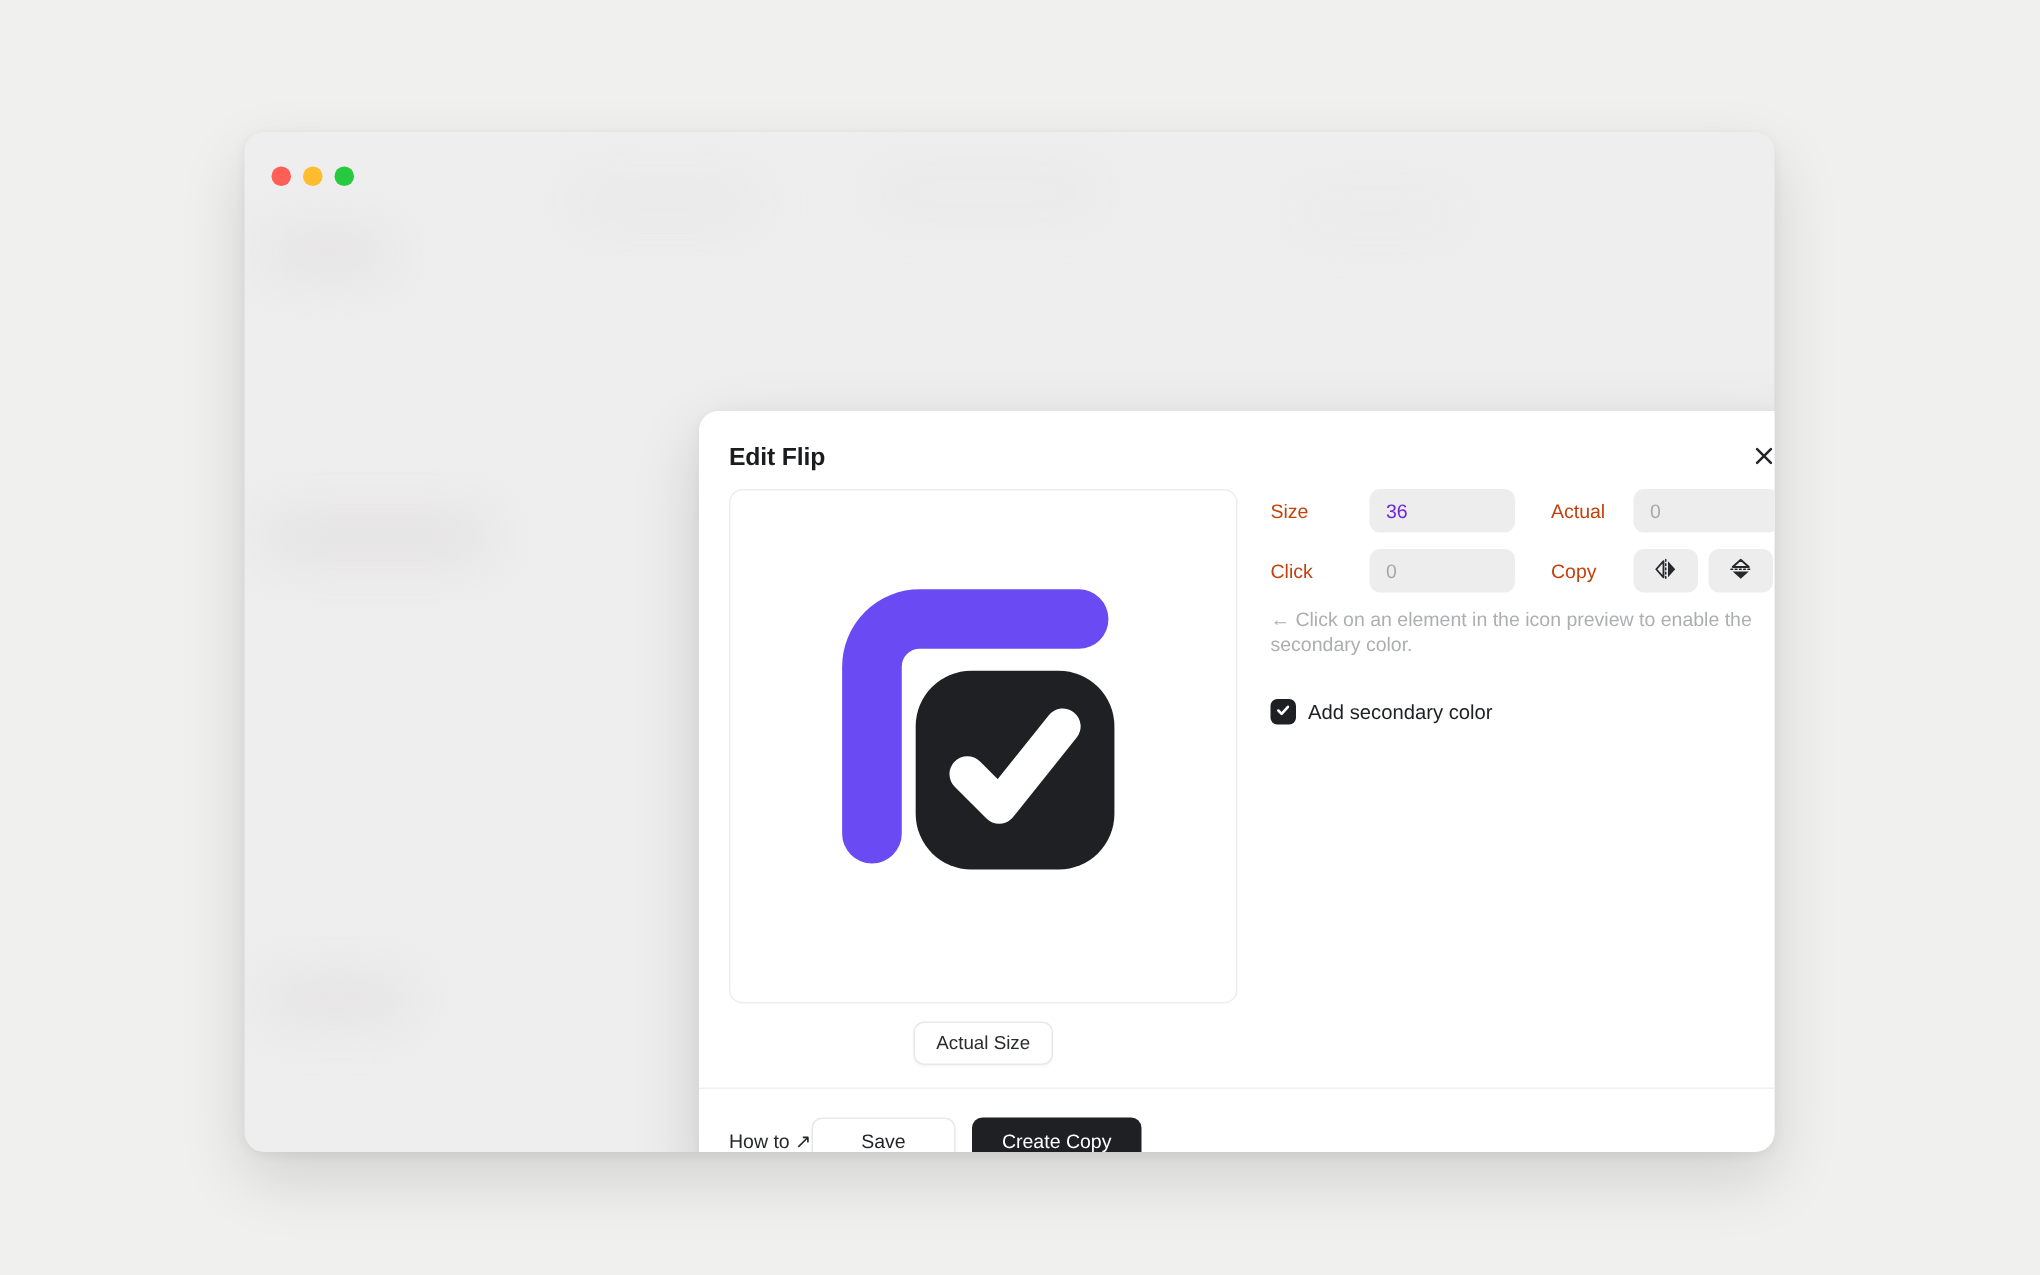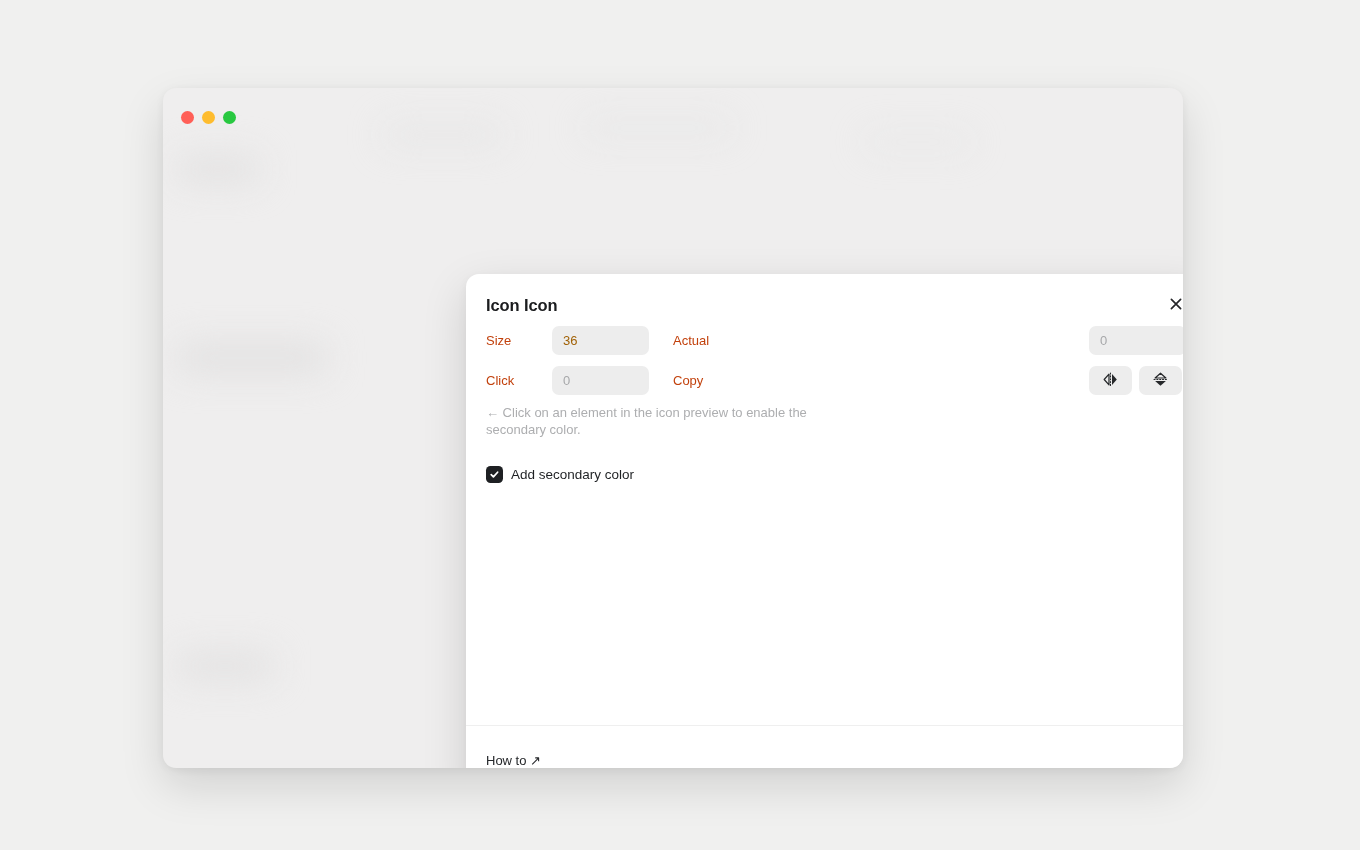--- a/index.html
+++ b/index.html
@@ -168,21 +168,21 @@
     color: #c2410c;
   }
   .num-input {
     width: 97px;
     height: 29px;
     background: #ededed;
     border: none;
     border-radius: 7px;
     padding: 0 11px;
     font-size: 13px;
-    color: #a16207;
+    color: #6d28d9;
     font-family: inherit;
     outline: none;
   }
   .num-input::placeholder { color: #a7a8aa; }
 
   .flip-group {
     display: flex;
     gap: 7px;
   }
   .flip-button {
@@ -294,32 +294,47 @@
 
     <div id="titlebar">
       <span class="traffic" style="background:#ff5f57"></span>
       <span class="traffic" style="background:#febc2e"></span>
       <span class="traffic" style="background:#28c840"></span>
     </div>
 
     <div id="modal">
 
       <div id="modal-header">
-        <div id="modal-title">Icon Icon</div>
+        <div id="modal-title">Edit Flip</div>
         <button id="close-button">
           <span>
             <svg width="14" height="14" viewBox="0 0 14 14" fill="none" stroke="currentColor" stroke-width="1.7" stroke-linecap="round">
               <path d="M2.4 2.4 L11.6 11.6 M11.6 2.4 L2.4 11.6"></path>
             </svg>
           </span>
         </button>
       </div>
 
       <div id="modal-body">
 
+        <div id="preview-col">
+          <div id="icon-preview">
+            <span>
+              <svg width="265" height="265" viewBox="0 0 100 100" fill="none">
+
+                <path d="M22 72 L22 30 A12 12 0 0 1 34 18 L74 18" stroke="#6a4af2" stroke-width="15" stroke-linecap="round" stroke-linejoin="round"></path>
+
+                <rect x="33" y="31" width="50" height="50" rx="14" fill="#1e2023"></rect>
+
+                <path d="M46 57 L54 65 L70 45" stroke="#ffffff" stroke-width="9" stroke-linecap="round" stroke-linejoin="round"></path>
+              </svg>
+            </span>
+          </div>
+          <button id="actual-size-button">Actual Size</button>
+        </div>
 
         <div id="controls-col">
 
           <div class="field-grid">
 
             <label class="field-label">Size</label>
             <input class="num-input" type="text" value="36" style="">
 
             <label class="field-label" style="justify-self:start;padding-left:24px;">Actual</label>
             <input class="num-input" type="text" placeholder="0" style="">
@@ -363,17 +378,21 @@
               </span>
             </span>
             <span id="secondary-label">Add secondary color</span>
           </div>
 
         </div>
       </div>
 
       <div id="modal-footer">
         <a id="how-to-link">How to ↗</a>
+        <div id="footer-actions">
+          <button id="save-button">Save</button>
+          <button id="create-copy-button">Create Copy</button>
+        </div>
       </div>
 
     </div>
   </div>
 </div>
 
 </body></html>

